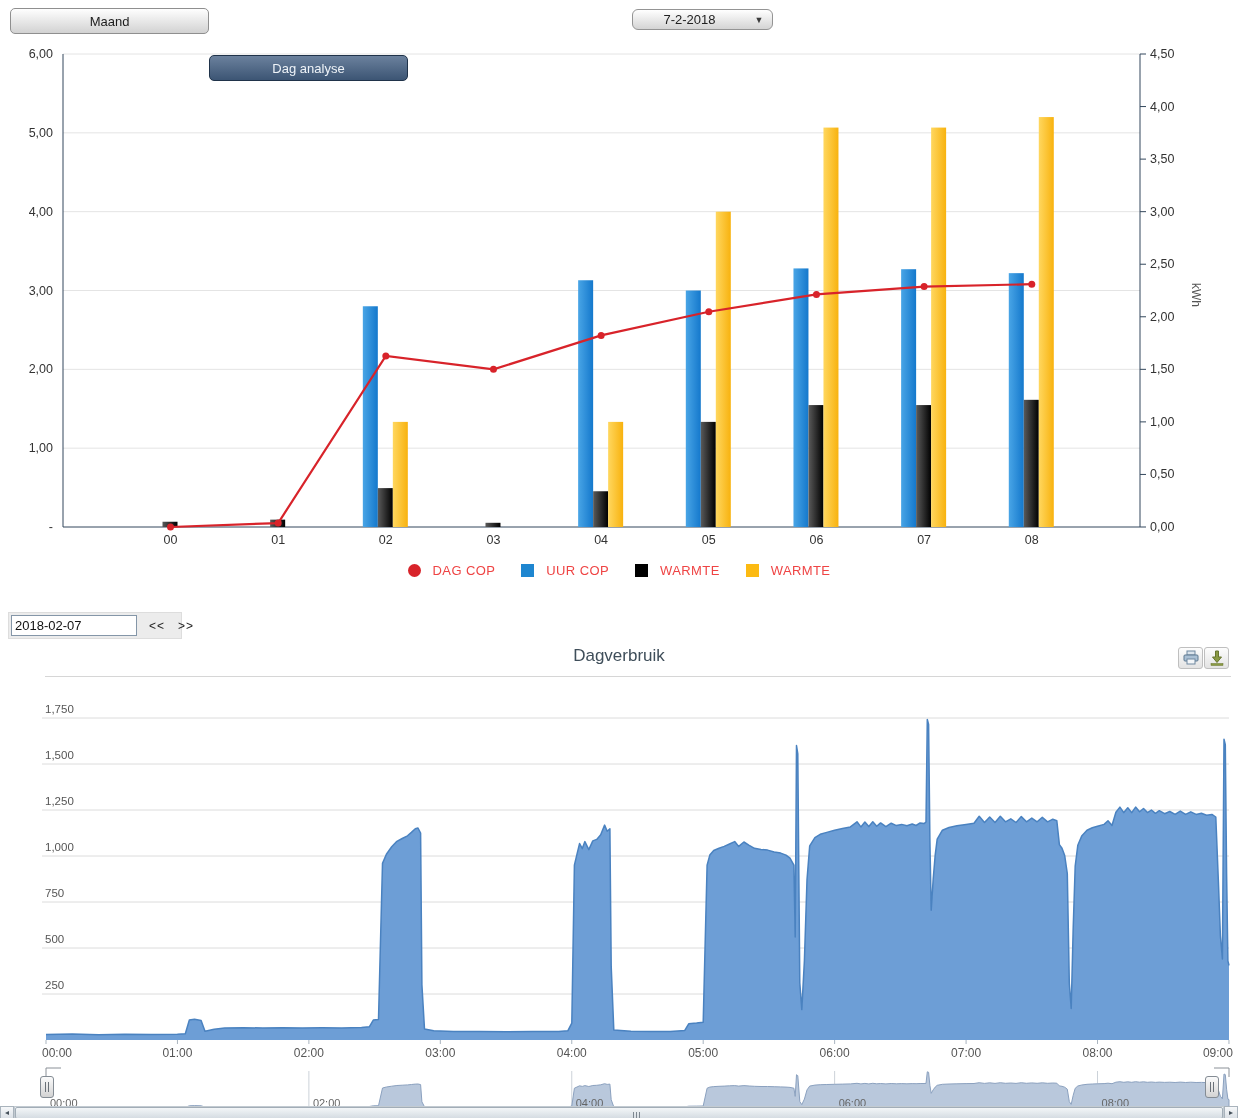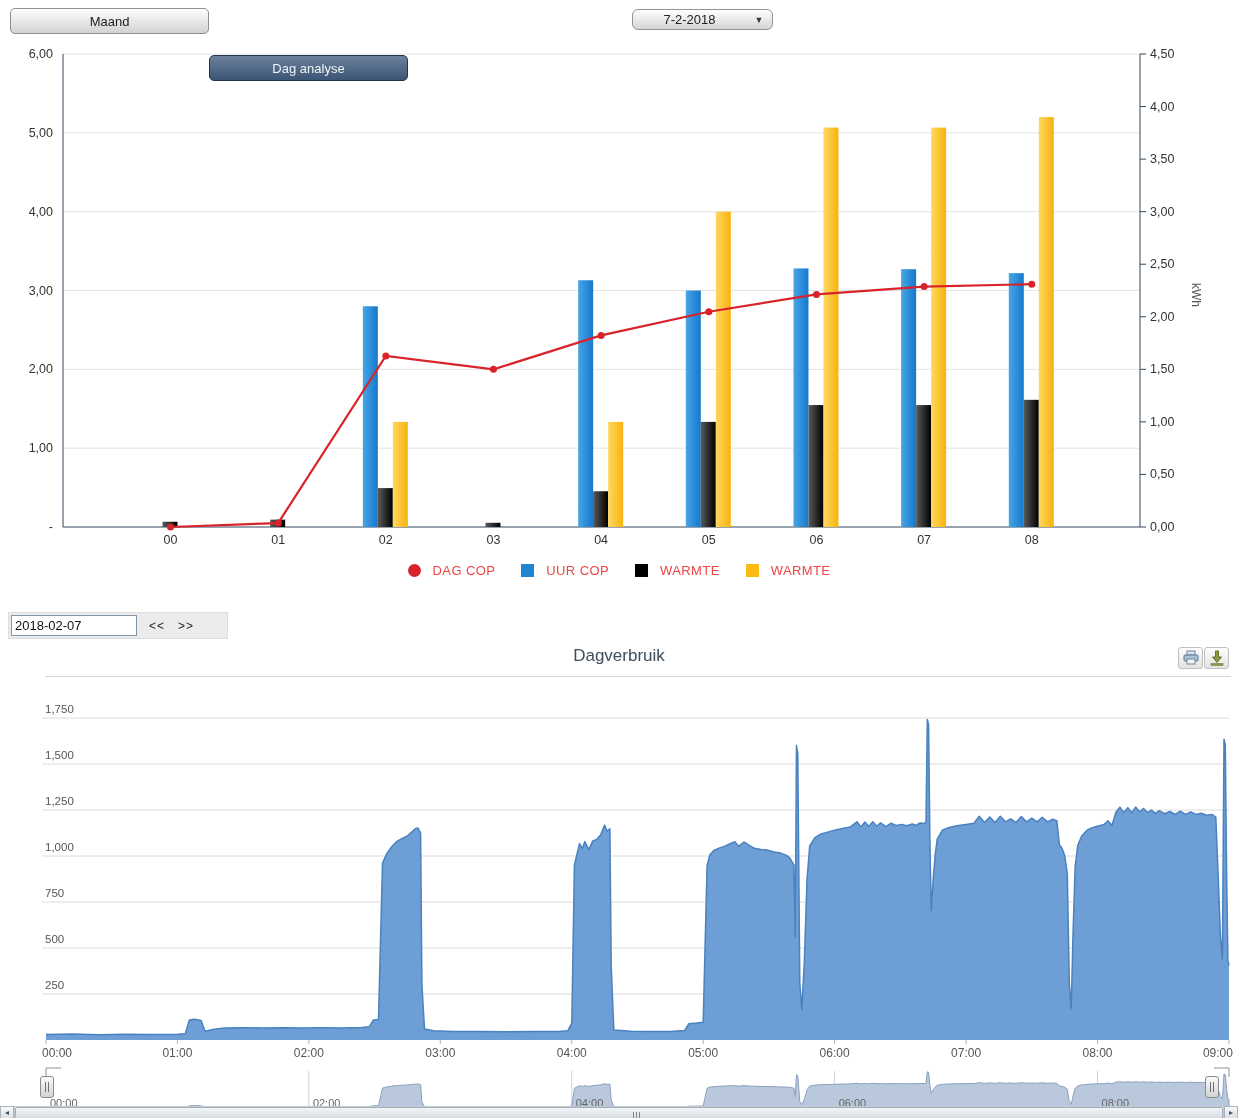--- a/index.html
+++ b/index.html
@@ -14,21 +14,21 @@
 
   .dropdown{position:absolute;left:632px;top:9px;width:141px;height:21px;border:1px solid #949494;border-radius:6px;background:linear-gradient(#ffffff,#d4d4d4);display:flex;align-items:center;font-size:13px;color:#222;cursor:pointer;}
   .dropdown .val{flex:1;text-align:center;}
   .dropdown .arrow{width:26px;font-size:9px;color:#3a3a3a;text-align:center;}
 
   .legend{position:absolute;left:0;top:563px;width:1238px;display:flex;justify-content:center;align-items:center;gap:26px;}
   .legend-item{display:flex;align-items:center;gap:12px;font-size:13px;color:#ef4444;letter-spacing:0.4px;cursor:pointer;}
   .legend-marker{width:13px;height:13px;display:inline-block;}
   .legend-marker.round{border-radius:50%;}
 
-  .datebar{position:absolute;left:8px;top:612px;width:220px;height:27px;background:#ececec;border:1px solid #dddddd;}
+  .datebar{position:absolute;left:8px;top:612px;width:174px;height:27px;background:#ececec;border:1px solid #dddddd;}
   .dateinput{position:absolute;left:2px;top:2px;width:126px;height:21px;border:1px solid #8496a8;background:#fff;color:#111;font-size:13px;padding:0 3px;font-family:inherit;}
   .navlink{position:absolute;top:6px;font-size:12px;color:#222;letter-spacing:1px;cursor:pointer;}
   #prev{left:140px;} #next{left:169px;}
 
   .section-title{position:absolute;left:0;top:646px;width:1238px;text-align:center;font-size:17px;color:#3f4e5a;}
 
   .icon-btn{position:absolute;top:647px;width:25px;height:22px;border:1px solid #bfbfbf;border-radius:3px;background:linear-gradient(#fdfdfd,#e3e3e3);display:flex;align-items:center;justify-content:center;cursor:pointer;}
   #print-btn{left:1178px;} #download-btn{left:1204px;}
 
   .handle{position:absolute;top:1076px;width:14px;height:22px;background:linear-gradient(#fbfbfb,#d3d3d3);border:1px solid #848c94;border-radius:3px;display:flex;align-items:center;justify-content:center;gap:2px;cursor:ew-resize;}

